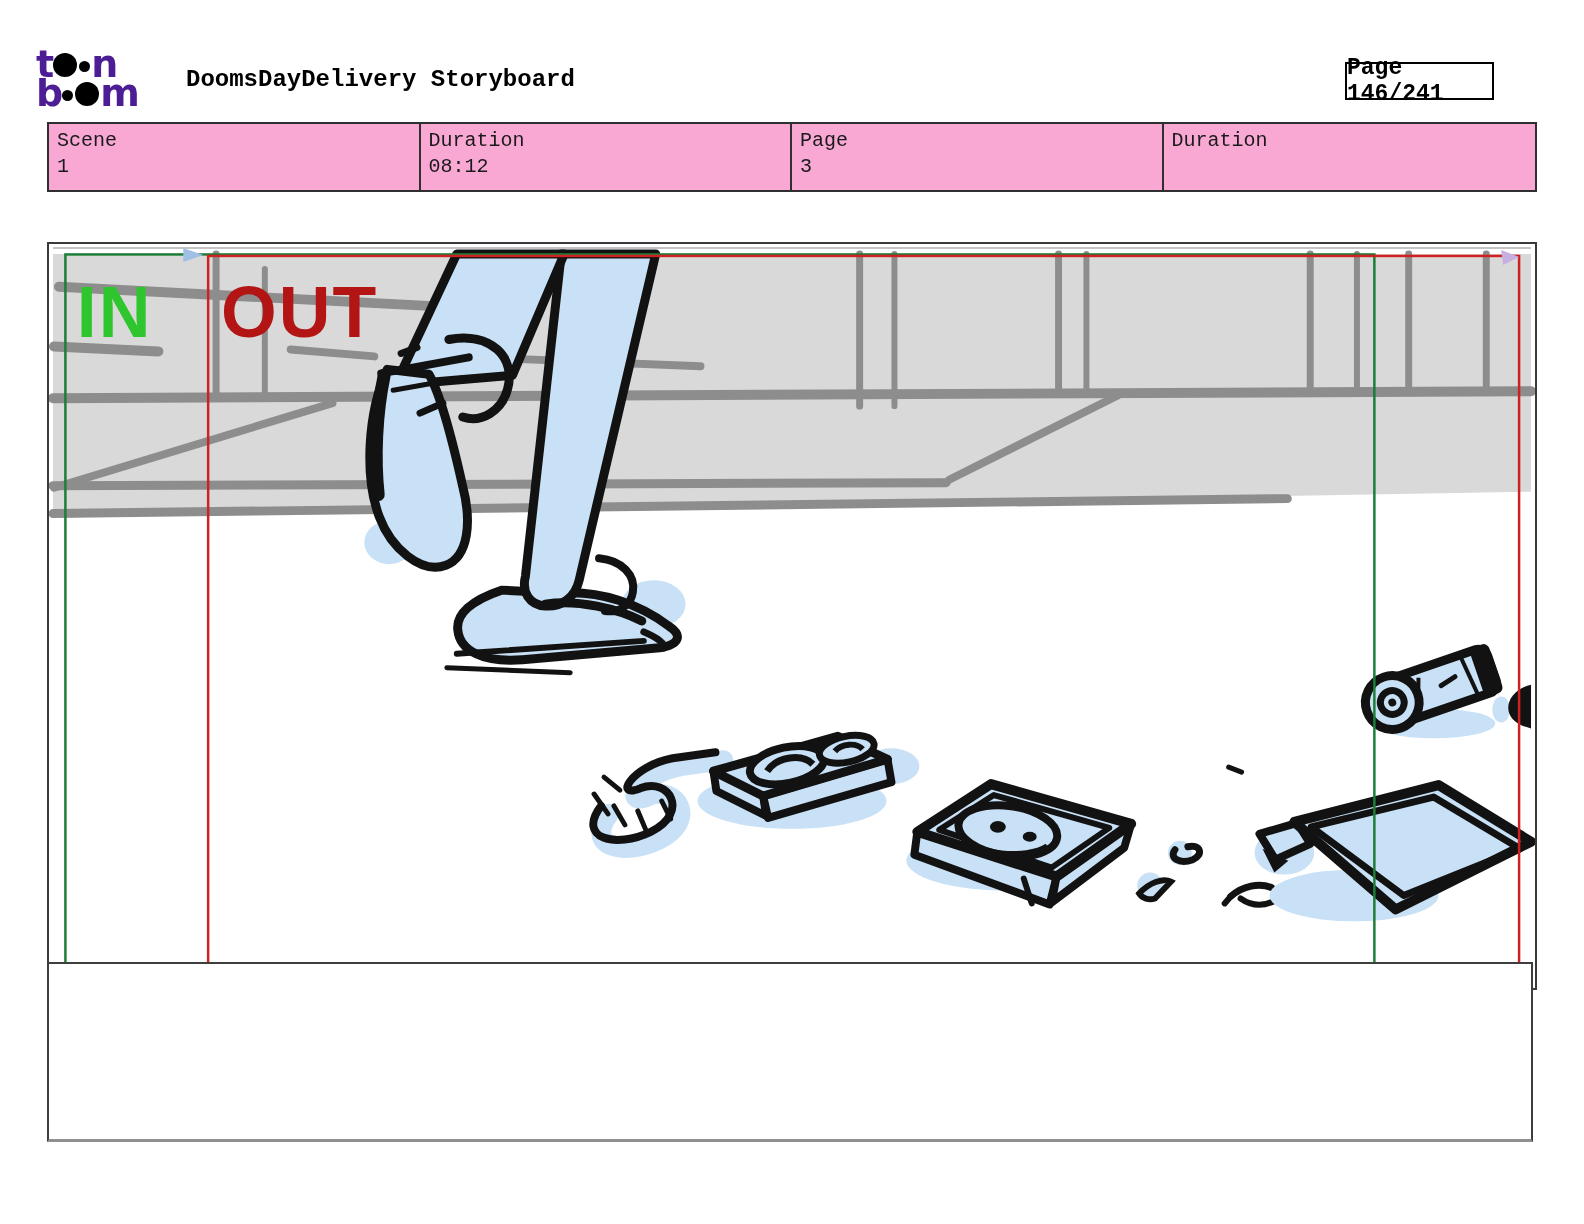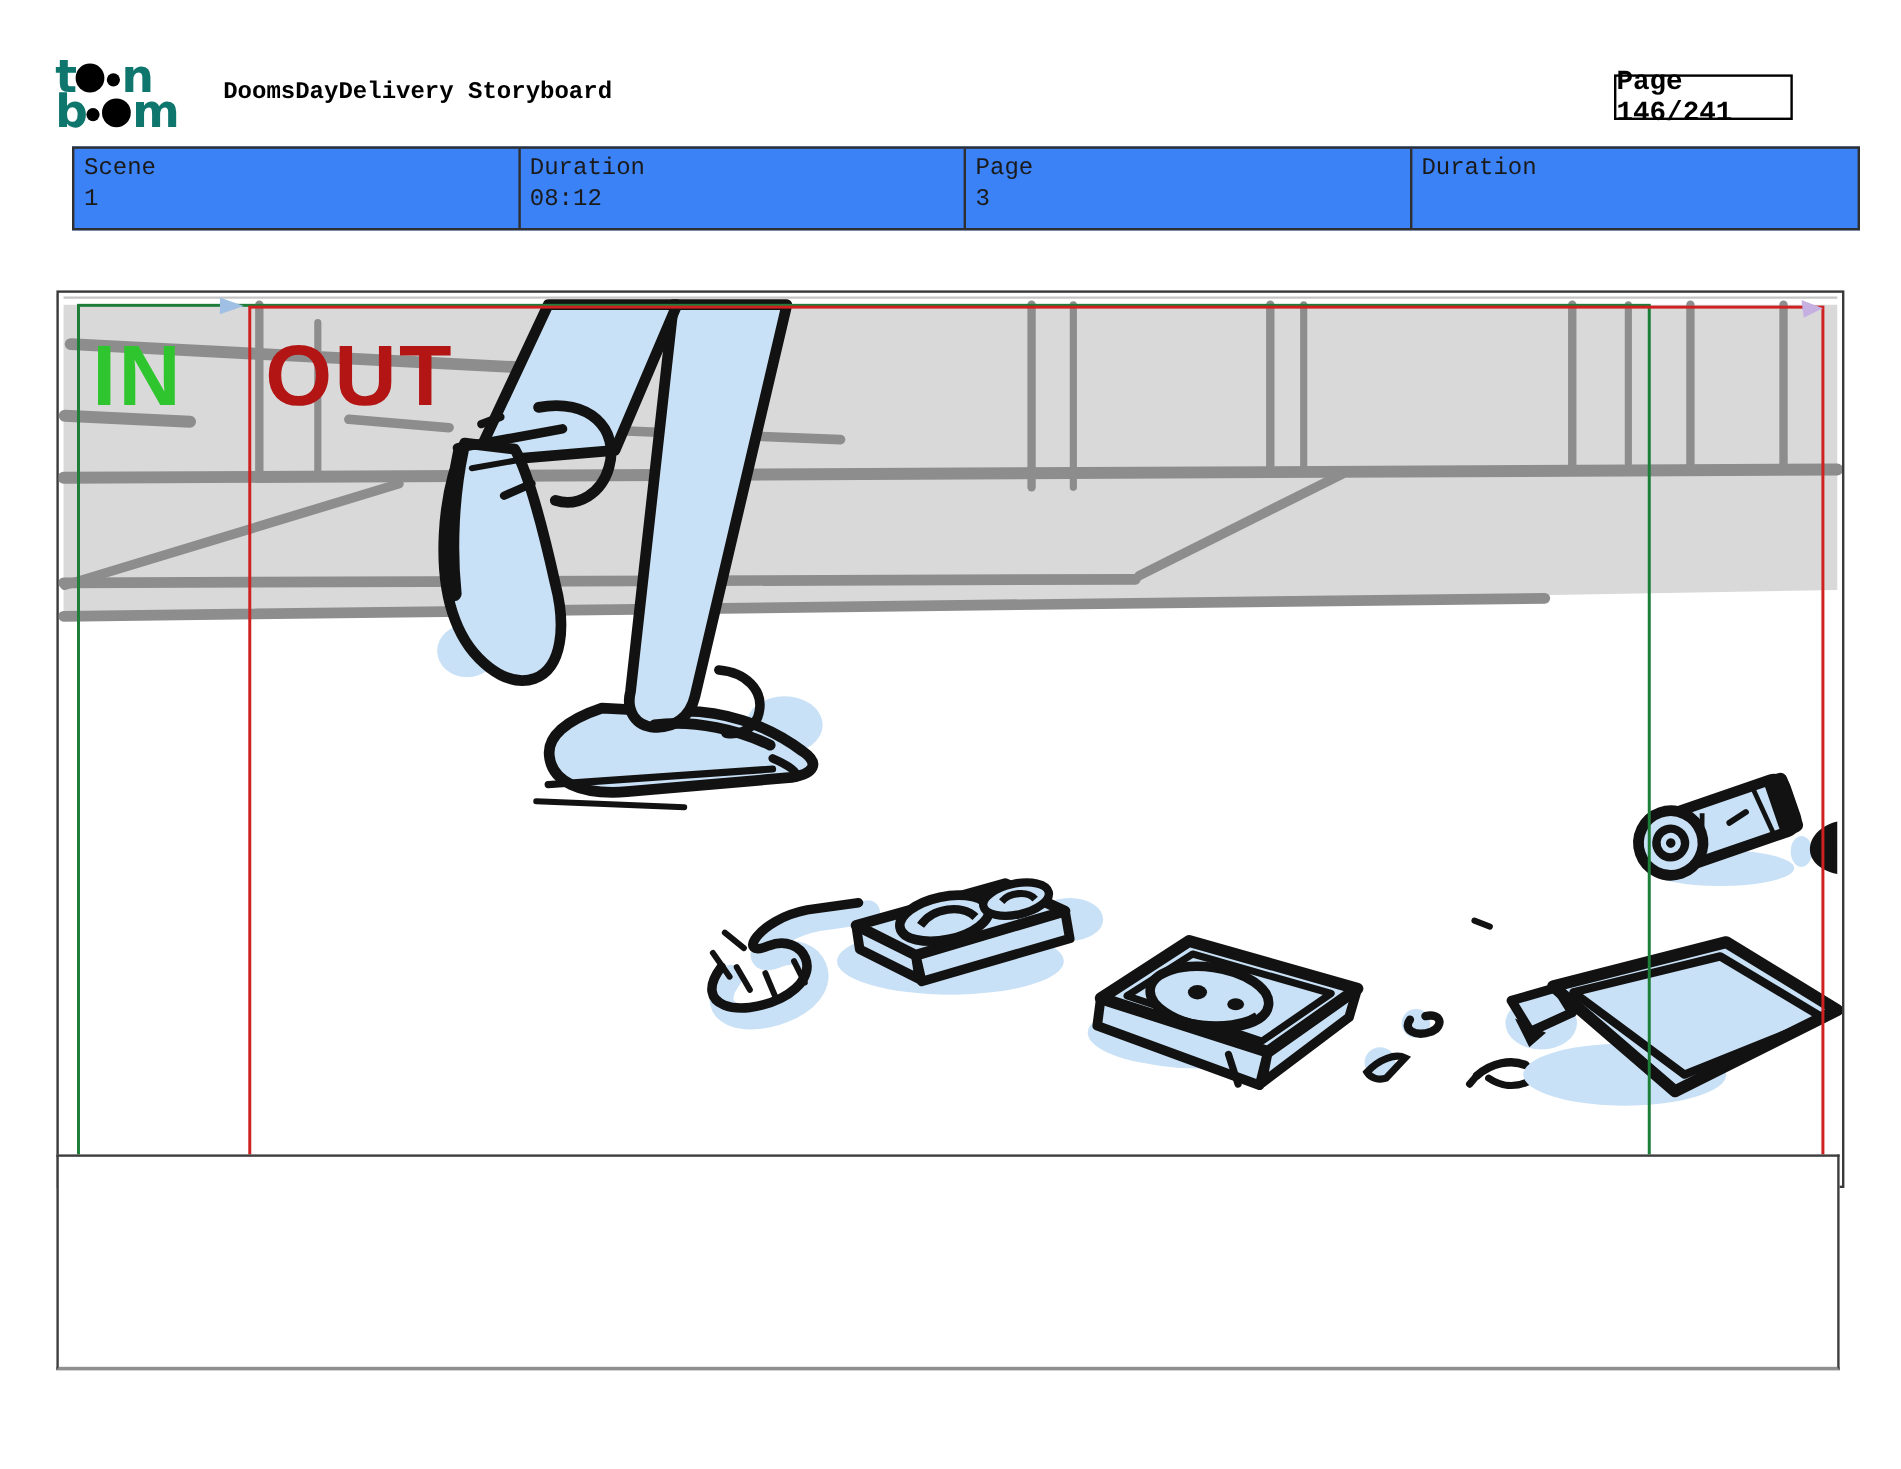--- a/index.html
+++ b/index.html
@@ -1,32 +1,32 @@
 <!DOCTYPE html>
 <html><head>
 <meta charset="utf-8">
 <style>
   html,body{margin:0;padding:0;background:#ffffff;}
   #page{position:relative;width:1584px;height:1224px;background:#fff;overflow:hidden;
         font-family:"Liberation Sans",sans-serif;}
   
-  .logo{position:absolute;left:46px;top:50px;color:#0f766e;font-family:"DejaVu Sans",sans-serif;
+  .logo{position:absolute;left:36px;top:50px;color:#4c1d95;font-family:"DejaVu Sans",sans-serif;
         font-weight:bold;font-size:38px;line-height:29px;letter-spacing:-2px;}
   .logo-row{white-space:nowrap;}
   .dot{display:inline-block;background:#000;border-radius:50%;}
   .dot.big{width:24px;height:24px;margin:0 1px;}
   .dot.small{width:11px;height:11px;margin:0 1px 5px 1px;}
   .doc-title{position:absolute;left:186px;top:66px;font-family:"Liberation Mono",monospace;
-        font-weight:bold;font-size:20px;color:#000;white-space:nowrap;}
+        font-weight:bold;font-size:24px;color:#000;white-space:nowrap;}
   .page-box{position:absolute;left:1345px;top:62px;width:149px;height:38px;border:2px solid #000;
         box-sizing:border-box;display:flex;align-items:center;justify-content:center;
         font-family:"Liberation Mono",monospace;font-weight:bold;font-size:23px;color:#000;}
   
   .info-table{position:absolute;left:47px;top:122px;width:1486px;height:66px;border:2px solid #2f2f2f;
-        display:flex;background:#3b82f6;margin-left:13px;}
+        display:flex;background:#f9a8d4;}
   .info-cell{flex:1 1 25%;border-right:2px solid #2f2f2f;padding:4px 0 0 8px;box-sizing:border-box;
         font-family:"Liberation Mono",monospace;font-size:20px;color:#1a1a1a;line-height:26px;}
   .info-cell:last-child{border-right:none;}
   
   .panel{position:absolute;left:47px;top:197px;width:1486px;height:744px;border:2px solid #3a3a3a;
         background:#fff;margin-top:45px;}
   .panel svg{display:block;}
   
   .caption-box{position:absolute;left:47px;top:962px;width:1486px;height:180px;
         border:2px solid #3e3e3e;border-bottom:3px solid #8f8f8f;background:#fff;box-sizing:content-box;

